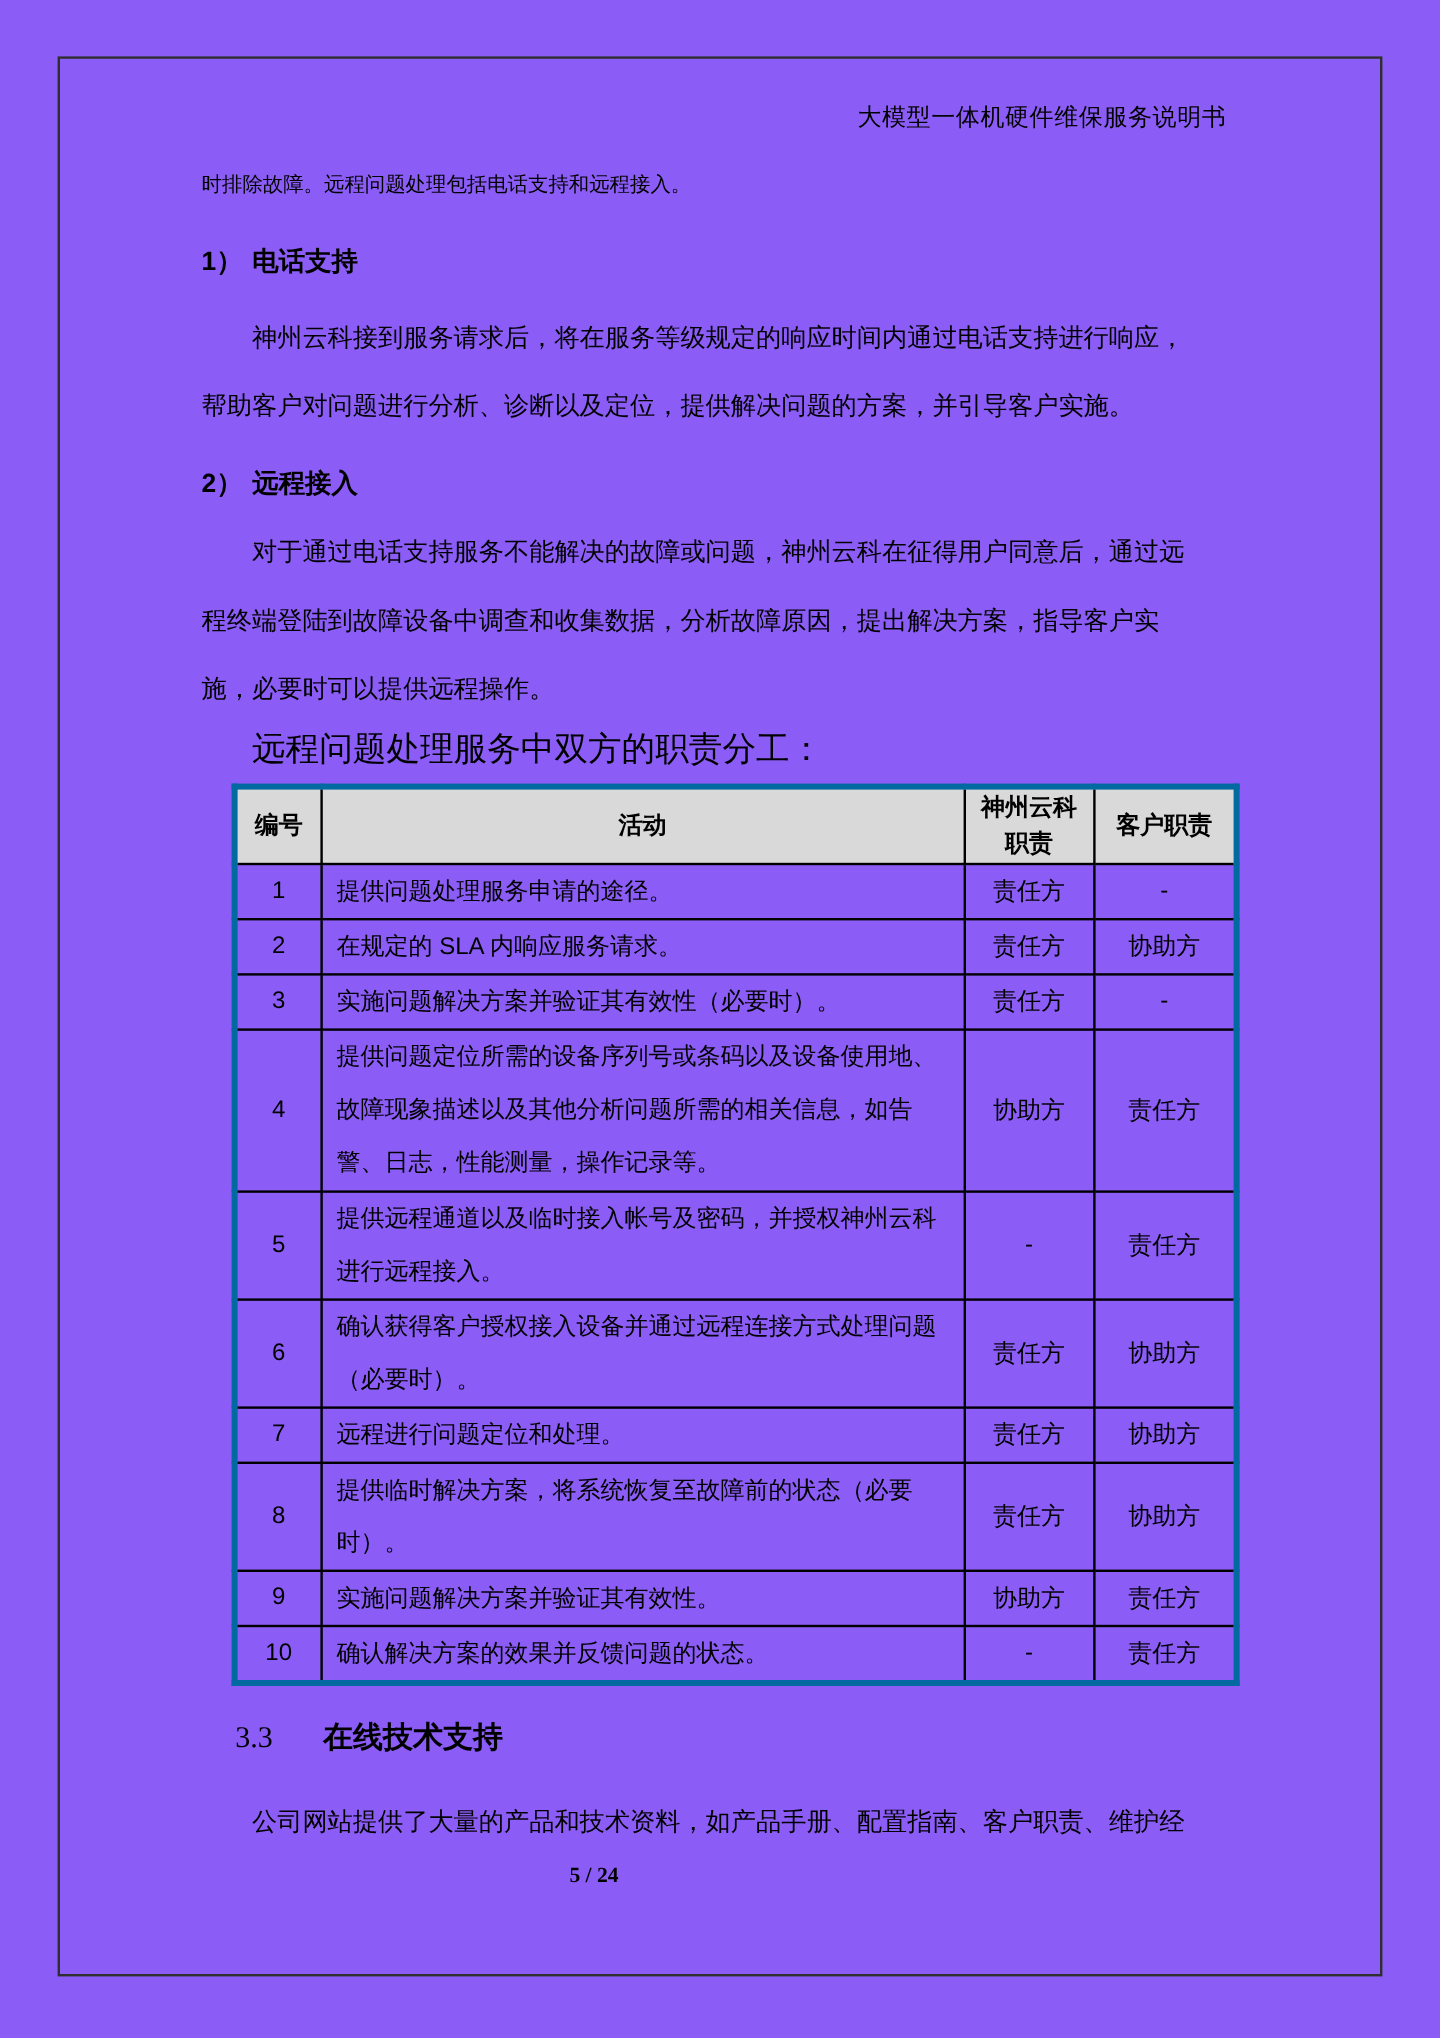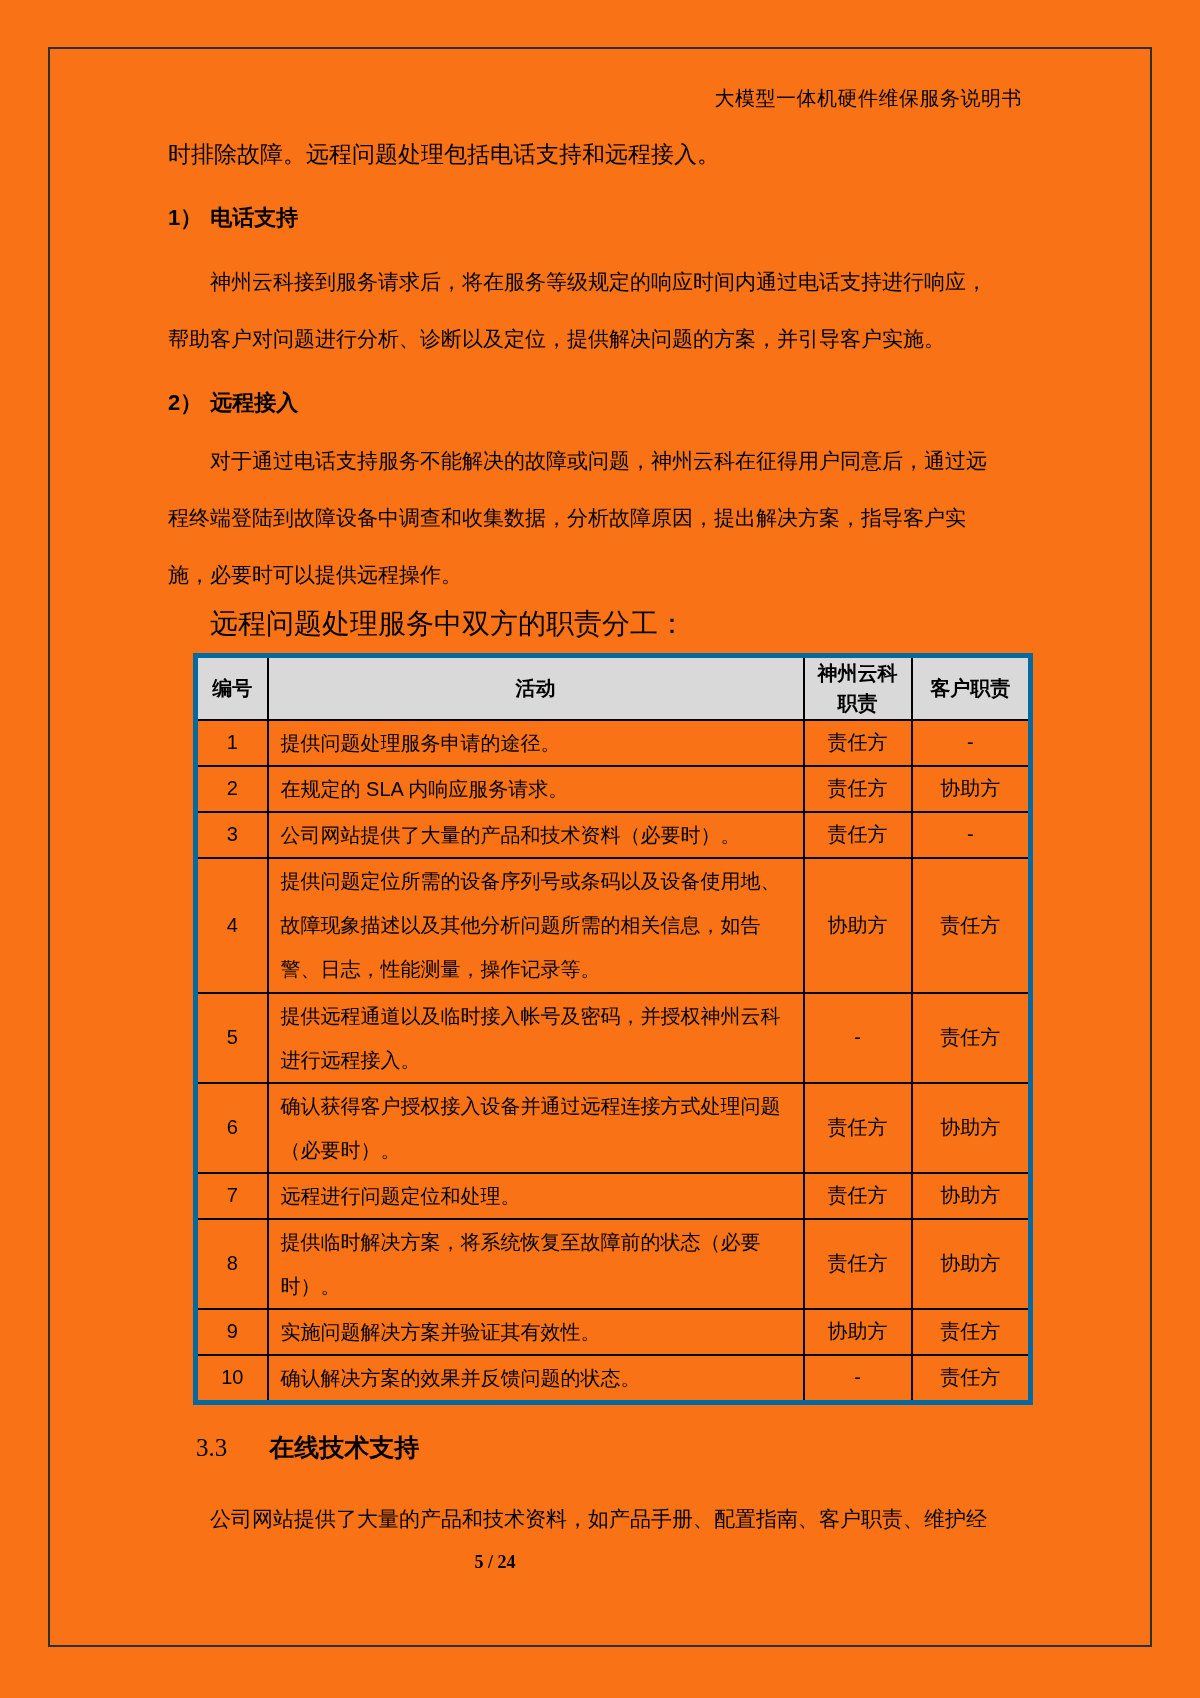--- a/index.html
+++ b/index.html
@@ -6,21 +6,21 @@
     margin: 0;
     padding: 0;
     background: #ffffff;
     color: #000000;
     font-family: "Liberation Sans", sans-serif;
   }
   .canvas {
     position: relative;
     width: 1200px;
     height: 1698px;
-    background: #f97316;
+    background: #8b5cf6;
     overflow: hidden;
   }
   .page-border {
     position: absolute;
     left: 48px;
     top: 47px;
     width: 1104px;
     height: 1600px;
     border: 2px solid #2f2f2f;
     box-sizing: border-box;
@@ -38,21 +38,21 @@
     text-align: right;
     padding-right: 10px;
     font-family: "Liberation Serif", serif;
     font-size: 20px;
     letter-spacing: 0.5px;
   }
   .intro-line {
     margin-top: 30px;
     height: 28px;
     line-height: 28px;
-    font-size: 23px;
+    font-size: 17px;
   }
   .sub-heading {
     margin-top: 35px;
     height: 30px;
     line-height: 30px;
     font-size: 22px;
     font-weight: bold;
     display: flex;
   }
   .sub-heading .hnum { margin-right: 8px; }
@@ -202,21 +202,21 @@
           <td class="c-role">-</td>
         </tr>
         <tr class="h1">
           <td class="c-num">2</td>
           <td class="c-act">在规定的 SLA 内响应服务请求。</td>
           <td class="c-role">责任方</td>
           <td class="c-role">协助方</td>
         </tr>
         <tr class="h1">
           <td class="c-num">3</td>
-          <td class="c-act">公司网站提供了大量的产品和技术资料（必要时）。</td>
+          <td class="c-act">实施问题解决方案并验证其有效性（必要时）。</td>
           <td class="c-role">责任方</td>
           <td class="c-role">-</td>
         </tr>
         <tr class="h3">
           <td class="c-num">4</td>
           <td class="c-act">提供问题定位所需的设备序列号或条码以及设备使用地、故障现象描述以及其他分析问题所需的相关信息，如告警、日志，性能测量，操作记录等。</td>
           <td class="c-role">协助方</td>
           <td class="c-role">责任方</td>
         </tr>
         <tr class="h2">

